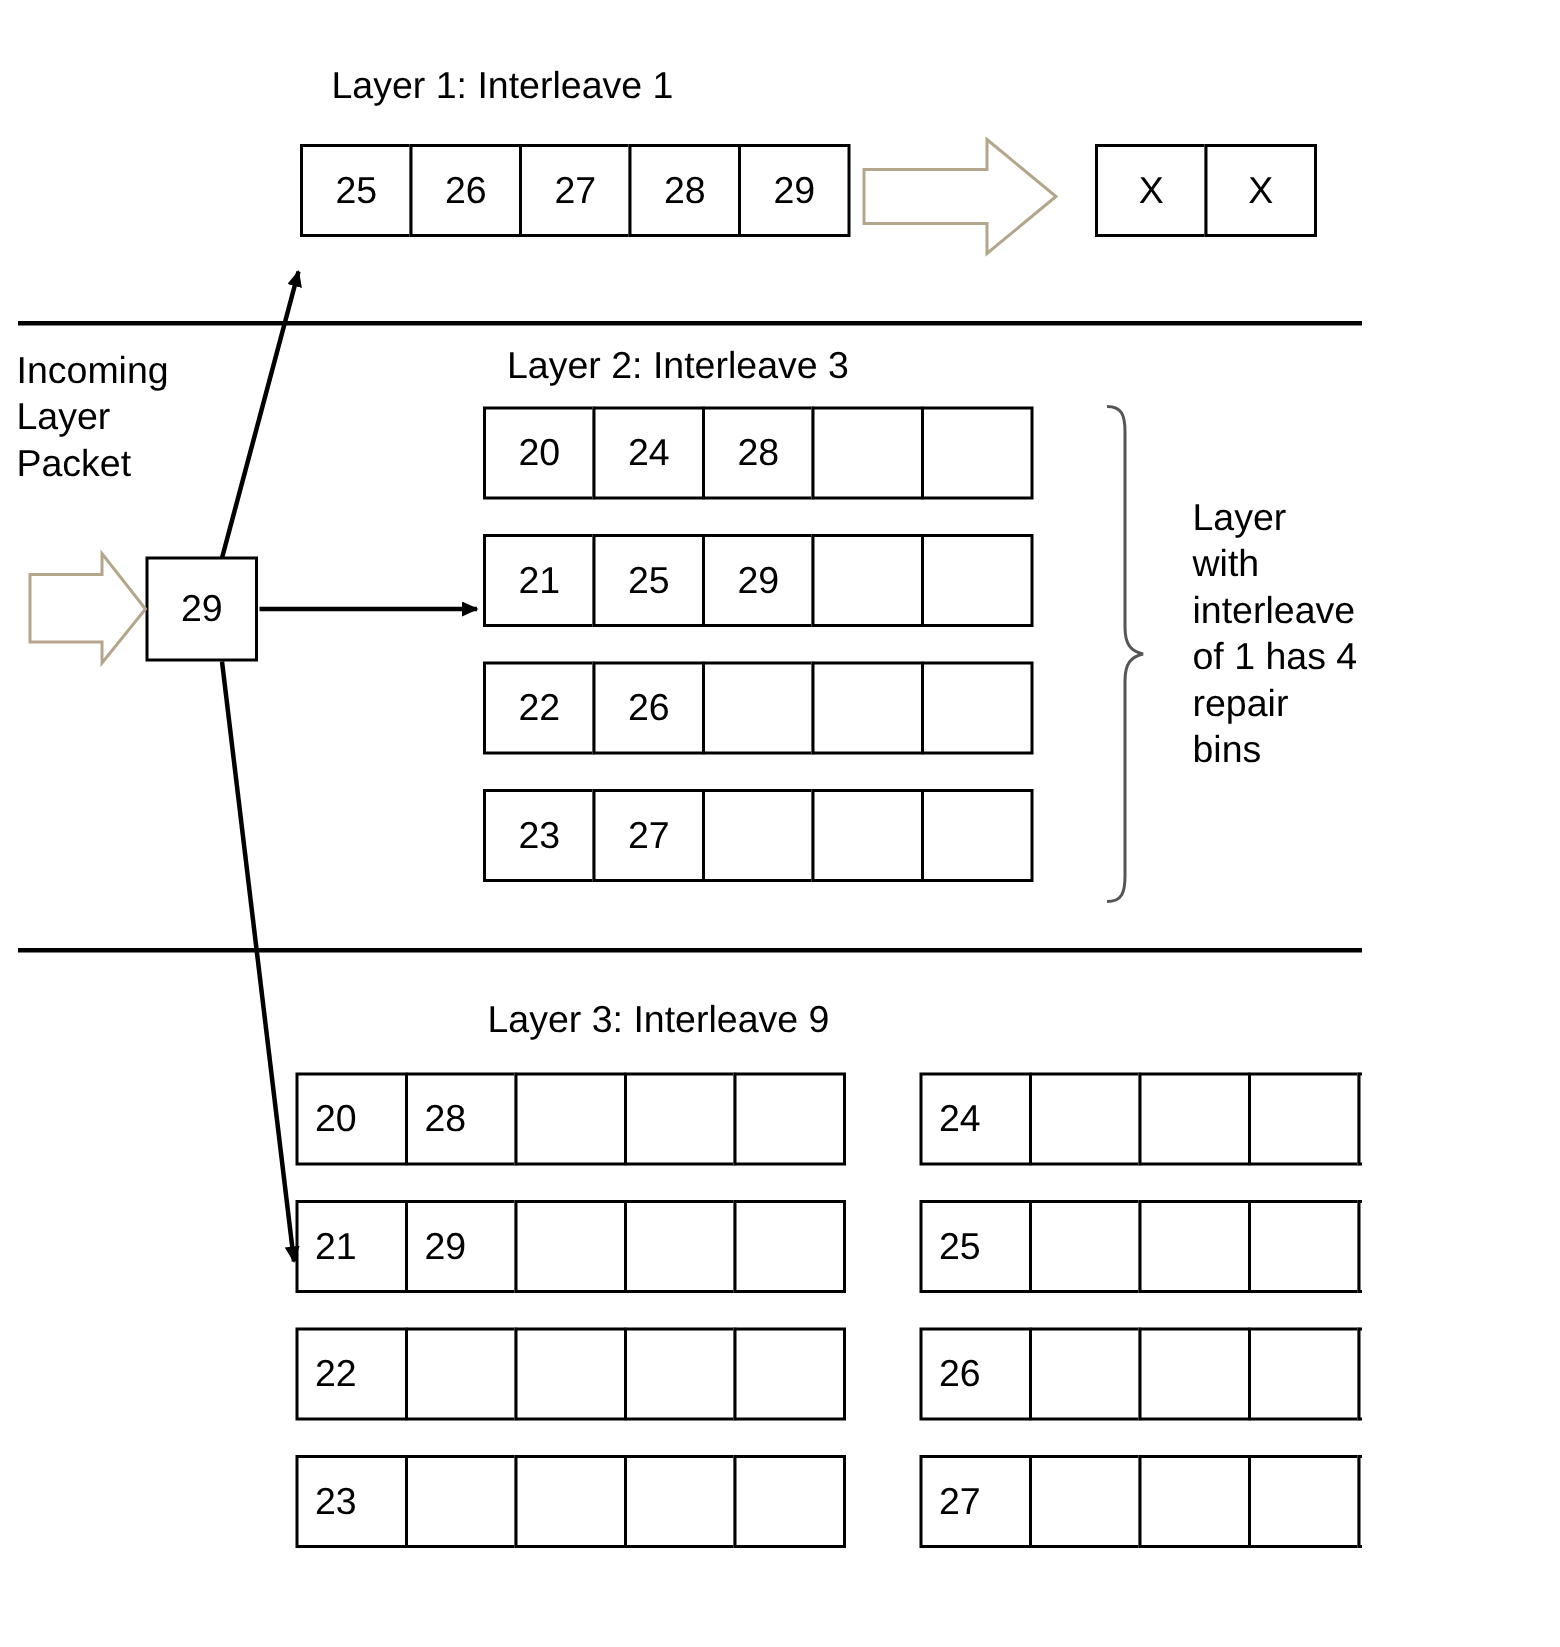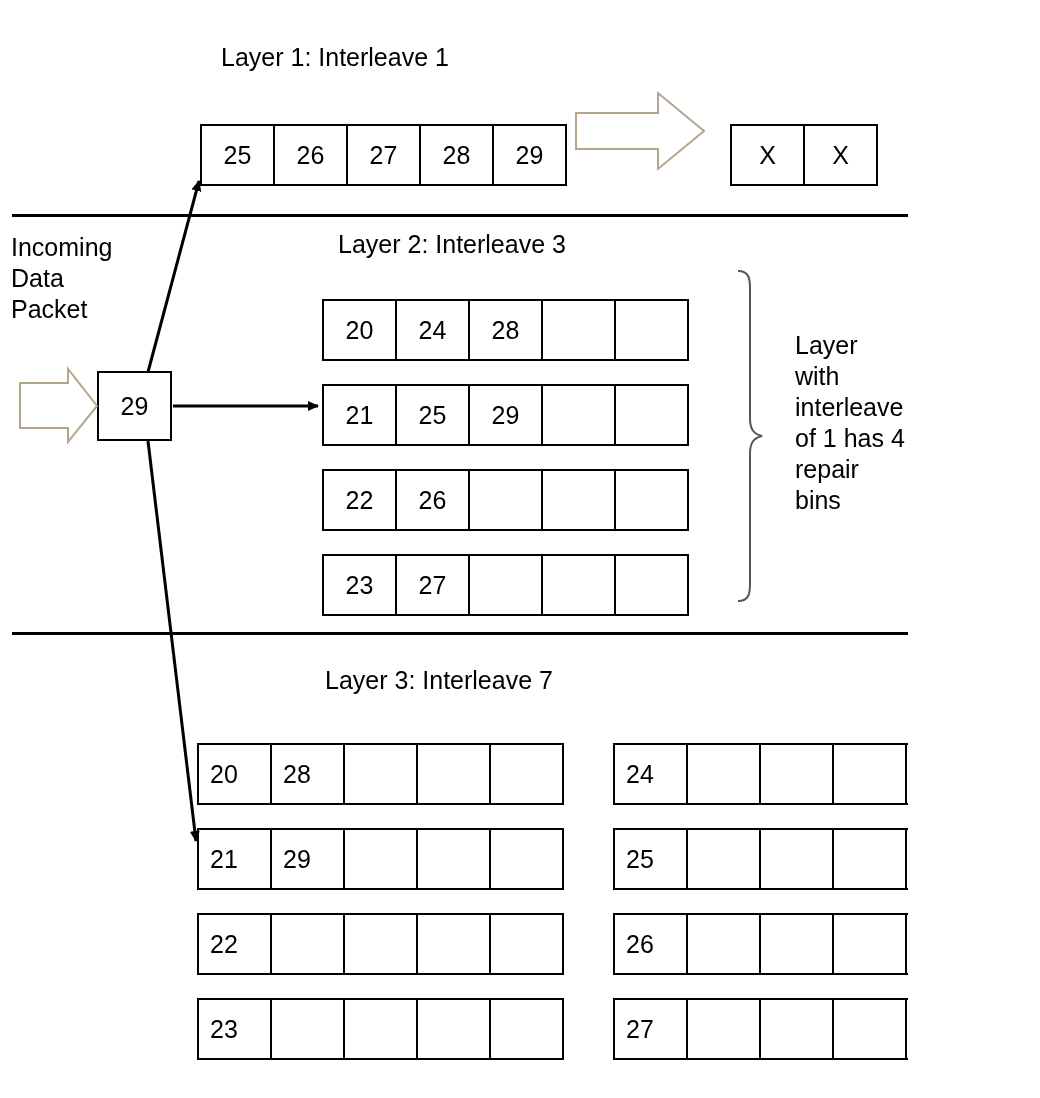--- a/index.html
+++ b/index.html
@@ -32,21 +32,20 @@
     font-size: 25px;
     line-height: 31px;
     color: #000;
     white-space: pre-line;
   }
 
   
   .row {
     display: flex;
     position: absolute;
-    margin-top: 28px;
   }
   .cell {
     width: 75px;
     height: 62px;
     border: 2px solid #000;
     margin-left: -2px;
     box-sizing: border-box;
     display: flex;
     align-items: center;
     justify-content: center;
@@ -102,21 +101,21 @@
     </div>
 
   <div class="row" id="layer1-overflow" style="left:730px; top:96px;">
       <div class="cell">X</div>
       <div class="cell">X</div>
     </div>
 
   <div class="abs divider" style="left:12px; top:214px; width:1022px;"></div>
 
   <div class="abs body-text" style="left:11px; top:232px;">Incoming
-Data
+Layer
 Packet</div>
 
   <div class="abs packet-box" style="left:97px; top:371px;">
     <span>29</span>
   </div>
 
   <div class="abs title" style="left:338px; top:229px;">Layer 2: Interleave 3</div>
 
   <div id="layer2-grid">
       <div class="row" style="left: 322px; top: 271px;">
@@ -149,21 +148,21 @@
       </div>
     </div>
 
   <div class="abs body-text" style="left:795px; top:330px;">Layer with
 interleave
 of 1 has 4
 repair bins</div>
 
   <div class="abs divider" style="left:12px; top:632px; width:1022px;"></div>
 
-  <div class="abs title" style="left:325px; top:665px;">Layer 3: Interleave 7</div>
+  <div class="abs title" style="left:325px; top:665px;">Layer 3: Interleave 9</div>
 
   <div id="layer3-left-grid">
       <div class="row" style="left: 197px; top: 715px;">
         <div class="cell leftalign">20</div>
         <div class="cell leftalign">28</div>
         <div class="cell leftalign"></div>
         <div class="cell leftalign"></div>
         <div class="cell leftalign"></div>
       </div>
       <div class="row" style="left: 197px; top: 800px;">

